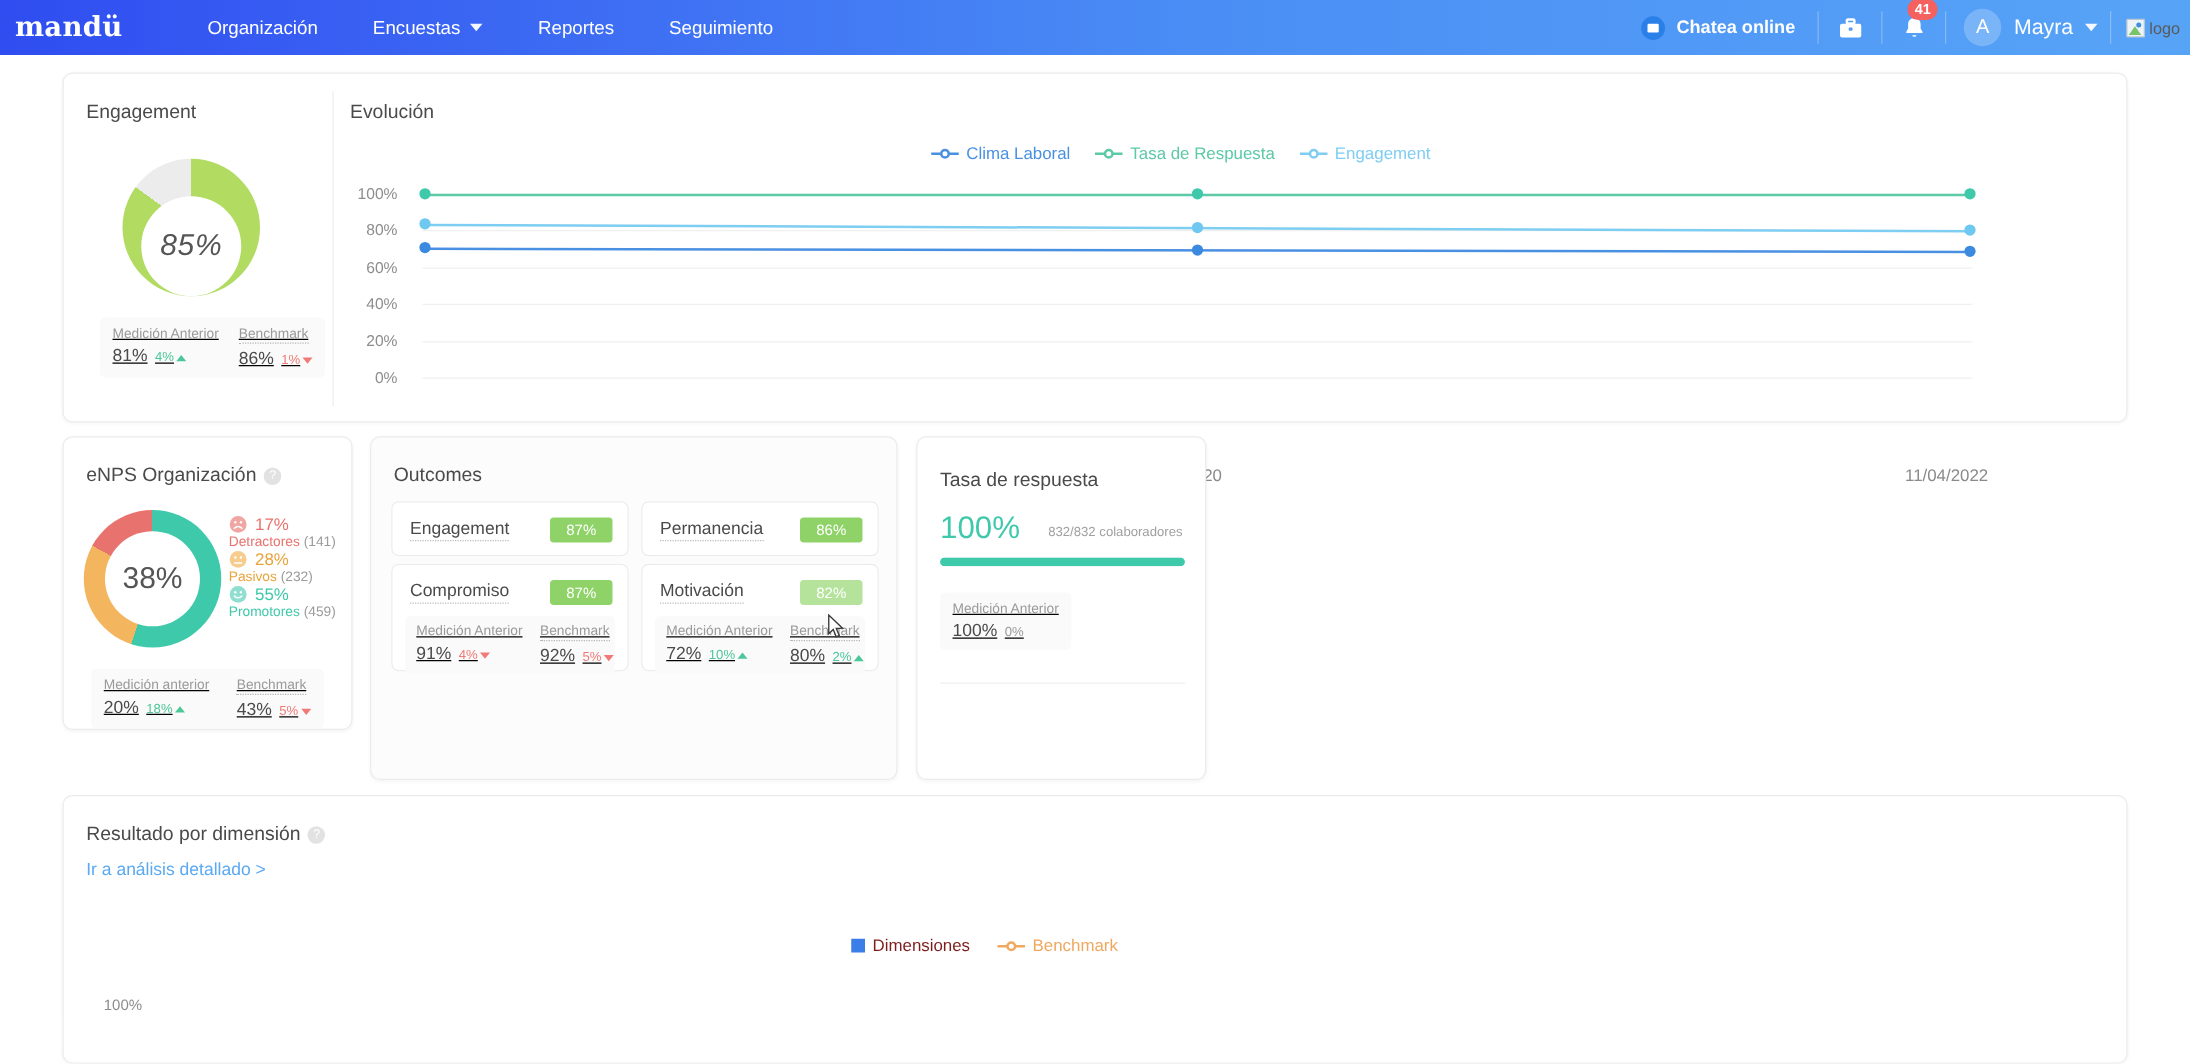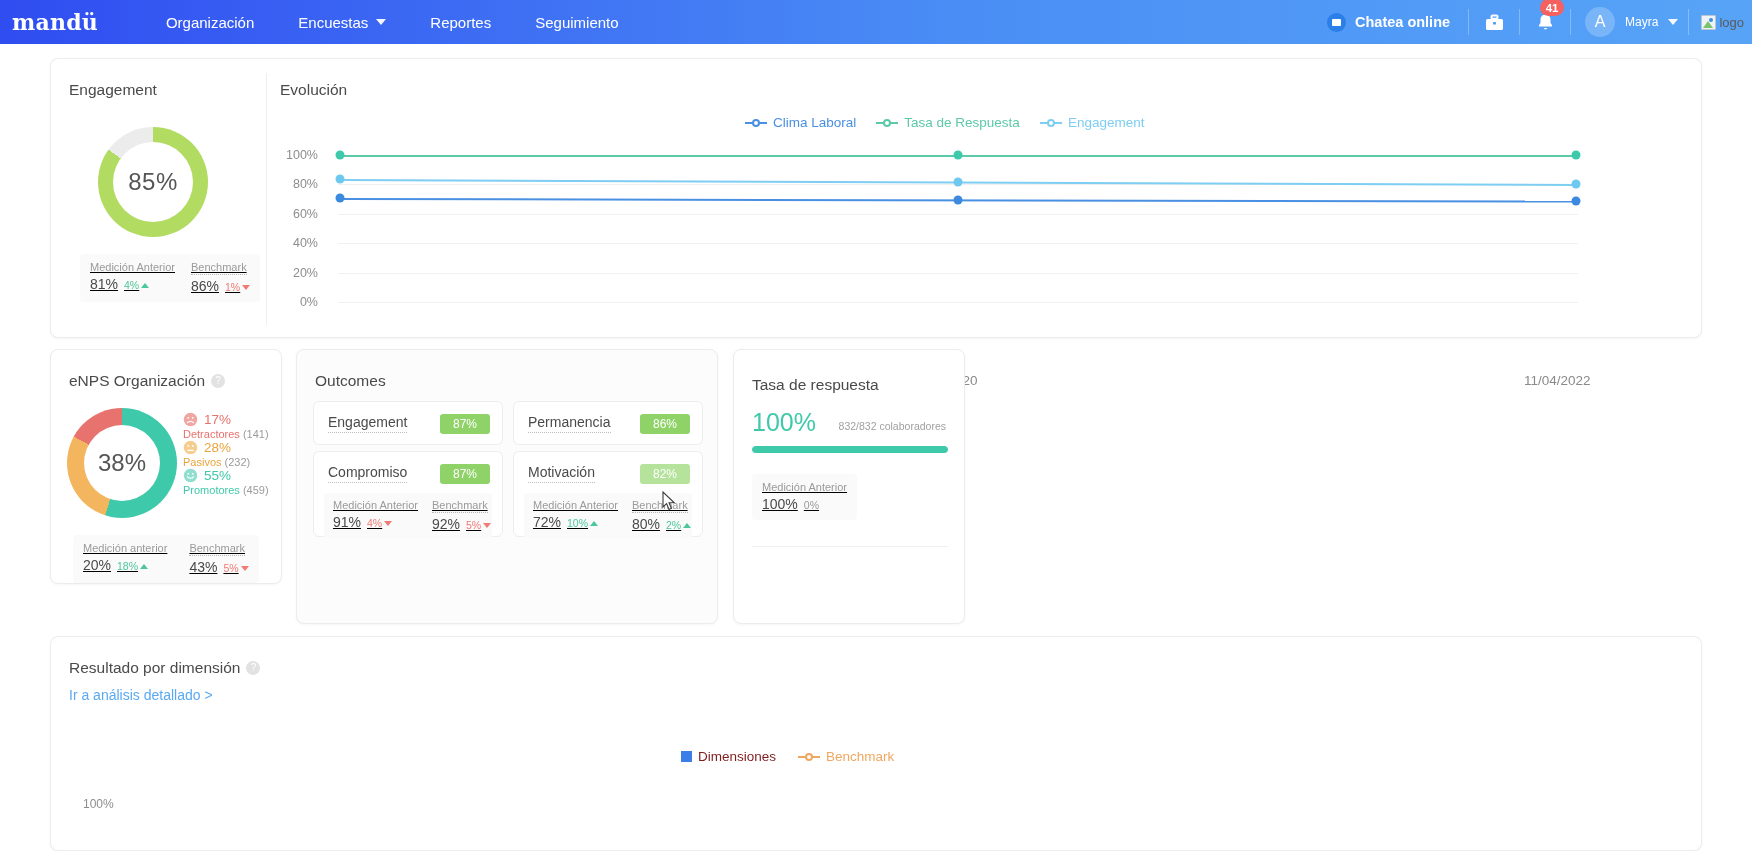--- a/index.html
+++ b/index.html
@@ -47,21 +47,21 @@
     background: #f4615e; border-radius: 9px; color: #fff; font-size: 11.5px; font-weight: 700;
     display: flex; align-items: center; justify-content: center; padding: 0 5px;
   }
   .avatar-wrap { display: flex; align-items: center; gap: 10px; padding: 0 10px 0 14px; cursor: pointer; }
   .avatar {
     width: 30px; height: 30px; border-radius: 50%;
     background: rgba(255,255,255,.22);
     display: flex; align-items: center; justify-content: center;
     font-size: 16px; color: #fff;
   }
-  .user-name { font-size: 12px; color: #fff; }
+  .user-name { font-size: 17px; color: #fff; }
   .logo-broken { display: flex; align-items: center; gap: 3px; padding-left: 12px; padding-right: 8px; }
   .broken-img {
     width: 15px; height: 15px; border: 1px solid #b9c6d4; background: #eef3f7;
     position: relative; overflow: hidden; border-radius: 1px;
   }
   .broken-img::before { content:''; position:absolute; left:1px; bottom:1px;
     border-left: 5px solid transparent; border-right: 5px solid transparent; border-bottom: 7px solid #79c36b; }
   .broken-img::after { content:''; position:absolute; right:2px; top:2px; width:4px; height:4px;
     border-radius:50%; background:#3f8fe0; }
   .logo-alt { font-size: 13px; color: #5a5a5a; }
@@ -76,21 +76,21 @@
 
   
   #top-card { left: 50px; top: 14px; width: 1652px; height: 280px; }
   .vsplit { position: absolute; left: 215px; top: 14px; width: 1px; height: 252px; background: #eeeeee; }
 
   #engagement-title { position: absolute; left: 18px; top: 22px; }
   .donut-wrap { position: absolute; left: 47px; top: 68px; width: 110px; height: 110px; }
   .donut {
     width: 110px; height: 110px; border-radius: 50%;
     background: conic-gradient(from 0deg, #b1db61 0% 85%, #ececec 85% 100%);
-    display: flex; align-items: center; justify-content: center;
+    display: flex; align-items: flex-end; justify-content: center; font-style: italic;
   }
   .donut-hole {
     width: 80px; height: 80px; border-radius: 50%; background: #fff;
     display: flex; align-items: center; justify-content: center;
     font-size: 24px; color: #555; letter-spacing: .5px;
   }
   .metricbox {
     position: absolute; background: #fafafa; border-radius: 4px; padding: 7px 10px 8px 10px;
     display: flex; gap: 16px;
   }

